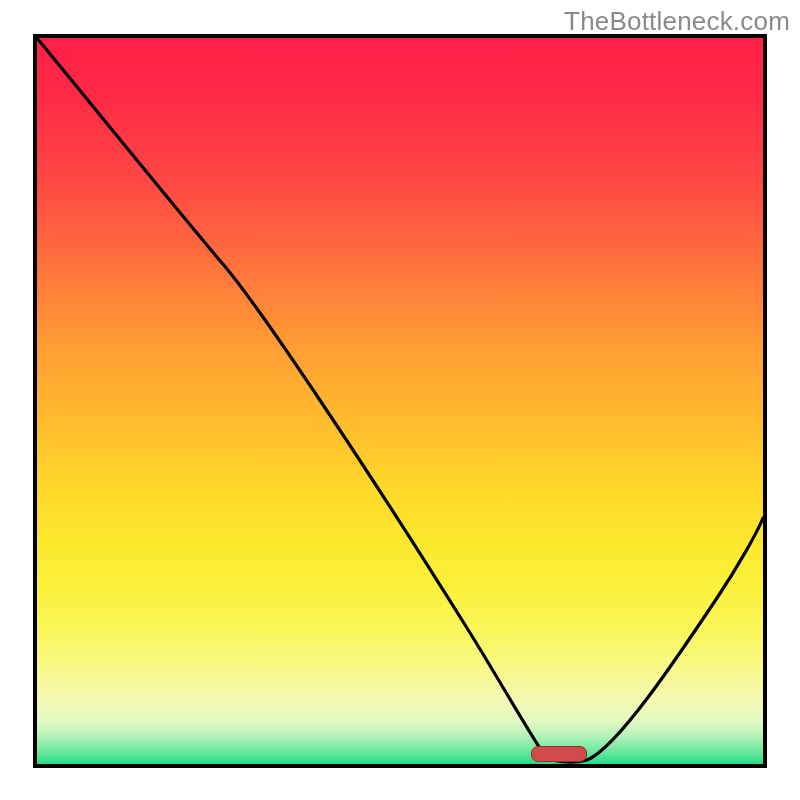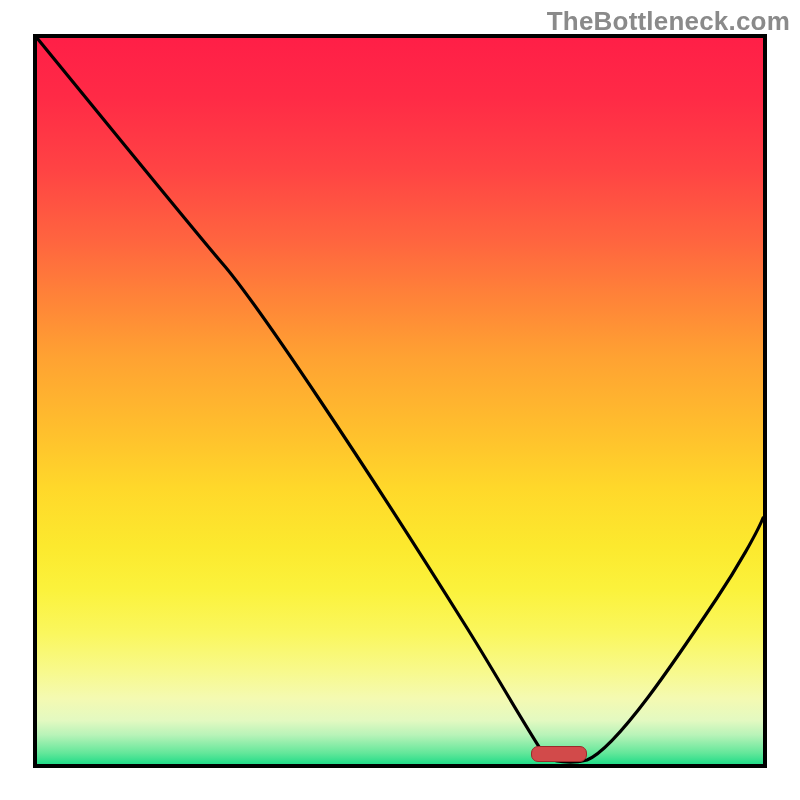--- a/index.html
+++ b/index.html
@@ -15,21 +15,21 @@
     width: 800px;
     height: 800px;
   }
   .watermark {
     position: absolute;
     top: 6px;
     right: 10px;
     font-family: Arial, Helvetica, sans-serif;
     font-size: 26px;
     color: #8a8a8a;
-    font-weight: 700;
+    font-weight: 400;
     letter-spacing: 0.2px;
     z-index: 10;
   }
   .plot-area {
     position: absolute;
     left: 33px;
     top: 34px;
     width: 734px;
     height: 734px;
     box-sizing: border-box;

